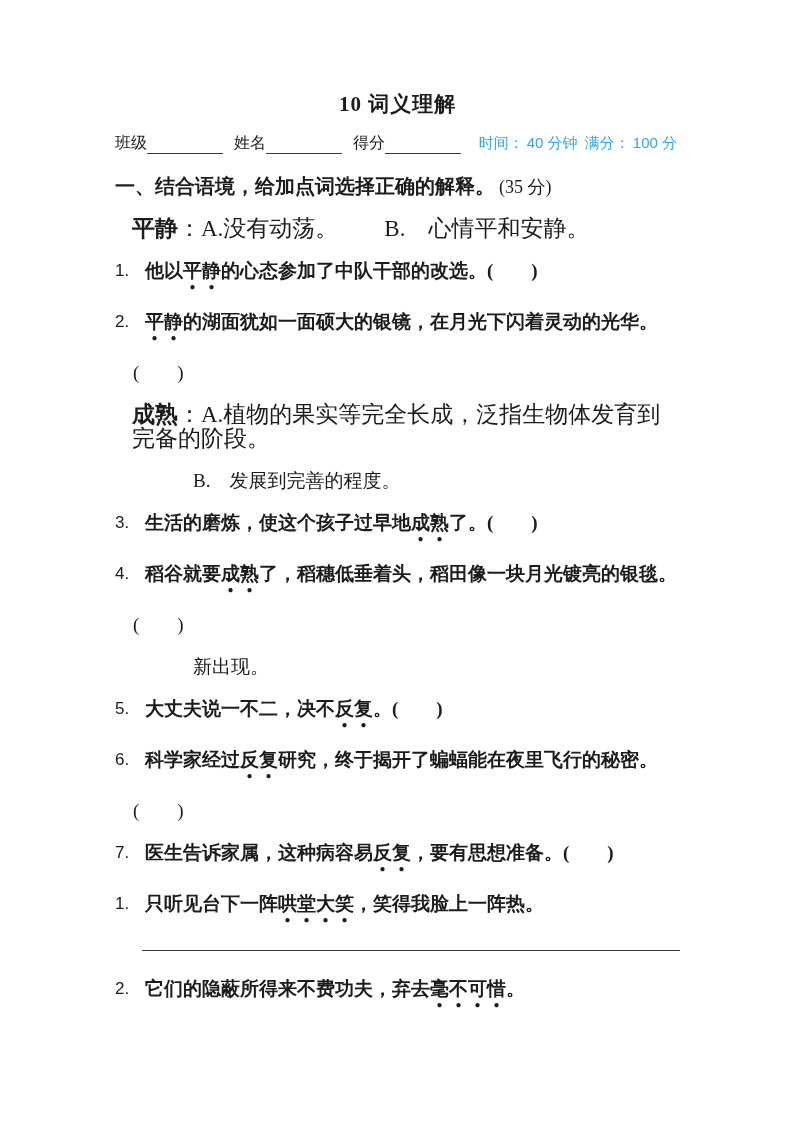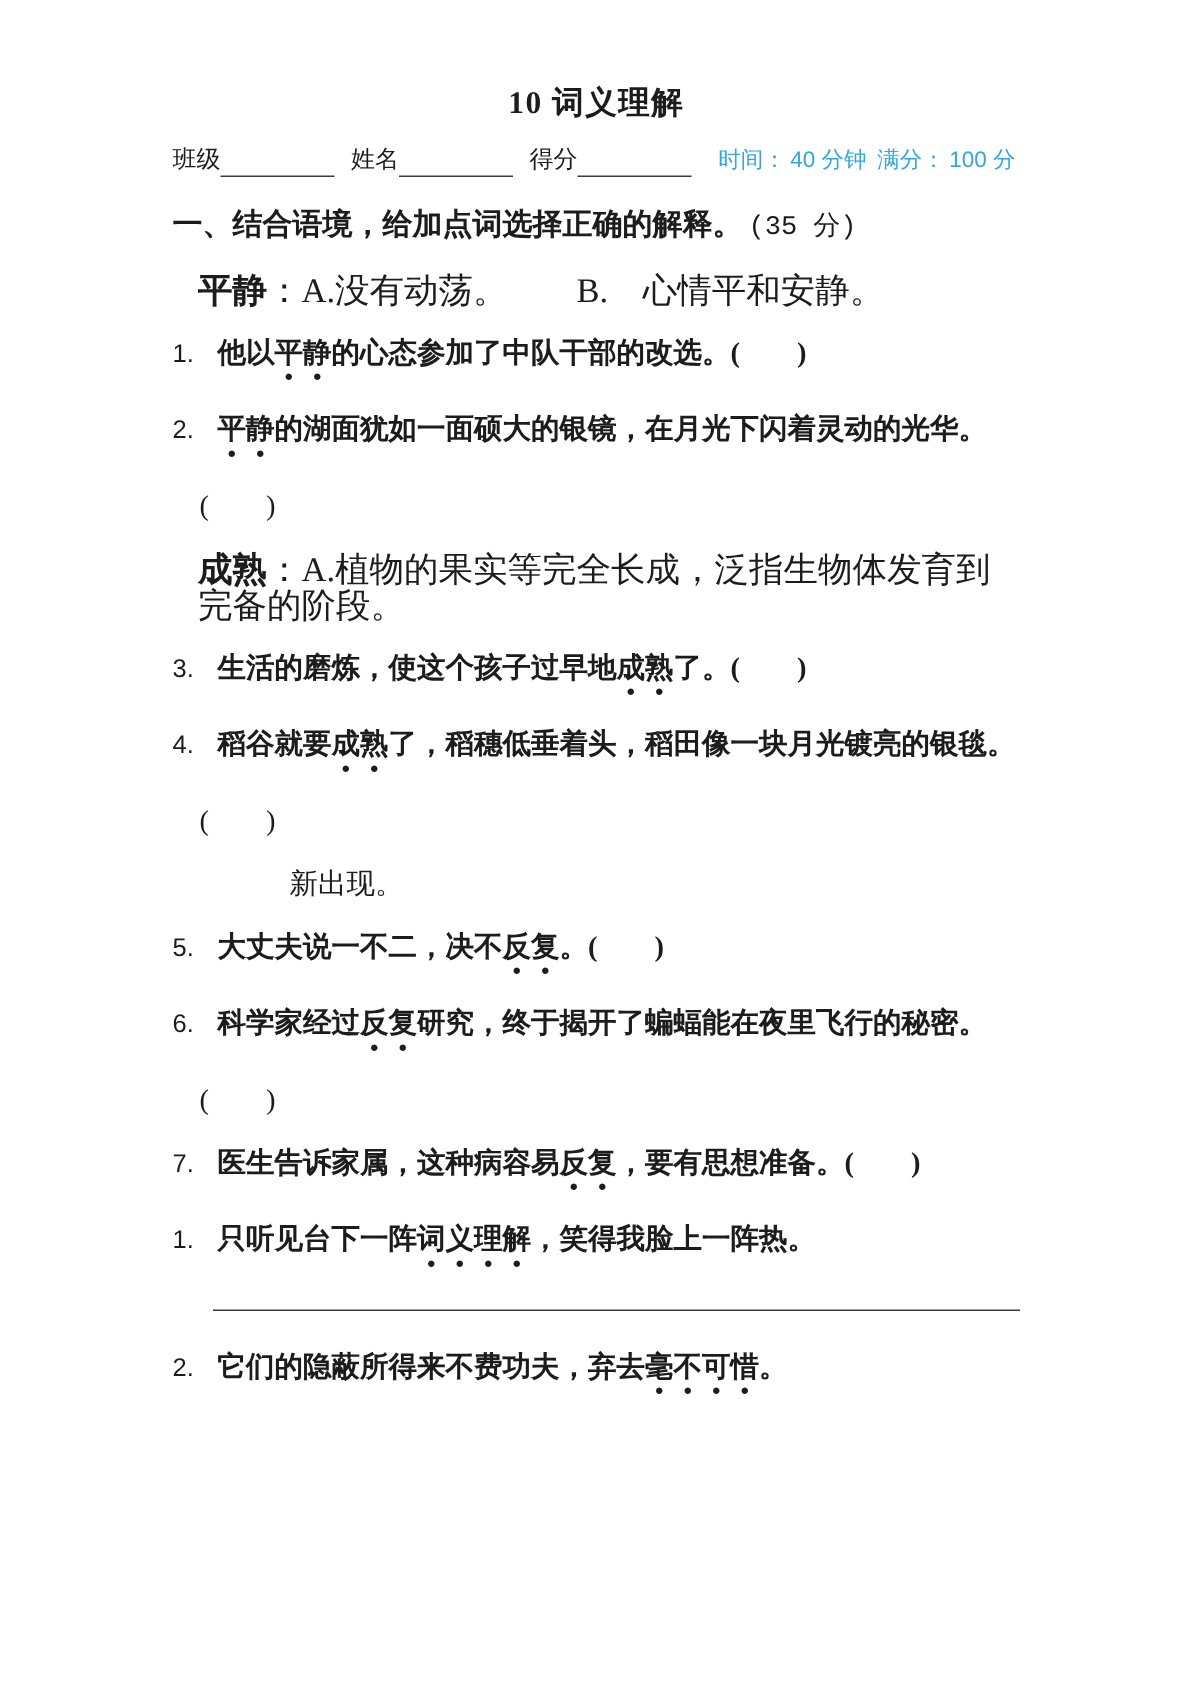--- a/index.html
+++ b/index.html
@@ -11,21 +11,21 @@
     width: 793px;
     height: 1122px;
     overflow: hidden;
     font-family: "Liberation Serif", "DejaVu Serif", serif;
     color: #1c1c1c;
   }
   .page {
     box-sizing: border-box;
     width: 793px;
     height: 1122px;
-    padding: 54px 113px 0 115px;
+    padding: 90px 113px 0 115px;
   }
   
   .title {
     margin: 0 0 14px 0;
     text-align: center;
     font-size: 21px;
     font-weight: bold;
     line-height: 28px;
     letter-spacing: 1px;
   }
@@ -55,21 +55,21 @@
   .time-info span { margin-right: 3px; }
   
   .sec-heading {
     font-family: "Liberation Sans", "DejaVu Sans", sans-serif;
     font-weight: bold;
     font-size: 20px;
     line-height: 24px;
     margin: 0 0 18px 0;
   }
   .sec-points {
-    font-family: Liberation Mono, monospace;
+    font-family: Liberation Serif, serif;
     font-weight: normal;
     font-size: 18px;
     margin-left: 4px;
   }
   
   .def-line {
     margin: 0 0 18px 17px;
     font-size: 23px;
     line-height: 24px;
   }
@@ -149,20 +149,21 @@
 
   <div class="q">
     <span class="q-num">2.</span>
     <span class="q-text"><span></span><span class="em-dot">平静</span><span>的湖面犹如一面硕大的银镜，在月光下闪着灵动的光华。</span></span>
   </div>
   <div class="q-cont">(　　)</div>
 
   <div class="def-line">
     <span class="def-word">成熟</span><span>：A.植物的果实等完全长成，泛指生物体发育到完备的阶段。</span>
   </div>
+  <div class="def-cont">B.　发展到完善的程度。</div>
 
   <div class="q">
     <span class="q-num">3.</span>
     <span class="q-text"><span>生活的磨炼，使这个孩子过早地</span><span class="em-dot">成熟</span><span>了。(　　)</span></span>
   </div>
 
   <div class="q">
     <span class="q-num">4.</span>
     <span class="q-text"><span>稻谷就要</span><span class="em-dot">成熟</span><span>了，稻穗低垂着头，稻田像一块月光镀亮的银毯。</span></span>
   </div>
@@ -182,21 +183,21 @@
   <div class="q-cont">(　　)</div>
 
   <div class="q">
     <span class="q-num">7.</span>
     <span class="q-text"><span>医生告诉家属，这种病容易</span><span class="em-dot">反复</span><span>，要有思想准备。(　　)</span></span>
   </div>
 
 
   <div class="q sec2-gap">
     <span class="q-num">1.</span>
-    <span class="q-text"><span>只听见台下一阵</span><span class="em-dot">词义理解</span><span>，笑得我脸上一阵热。</span></span>
+    <span class="q-text"><span>只听见台下一阵</span><span class="em-dot">哄堂大笑</span><span>，笑得我脸上一阵热。</span></span>
   </div>
   <div class="answer-line first"></div>
 
   <div class="q sec2-gap">
     <span class="q-num">2.</span>
     <span class="q-text"><span>它们的隐蔽所得来不费功夫，弃去</span><span class="em-dot">毫不可惜</span><span>。</span></span>
   </div>
 
 </div>
 

